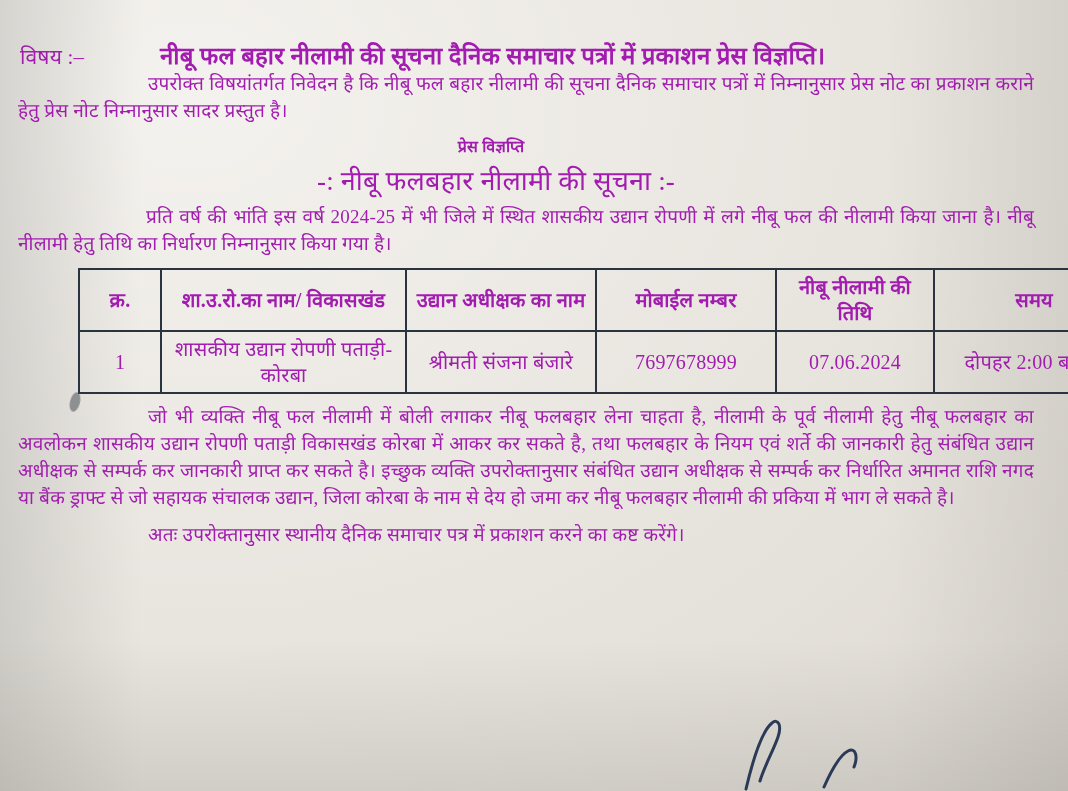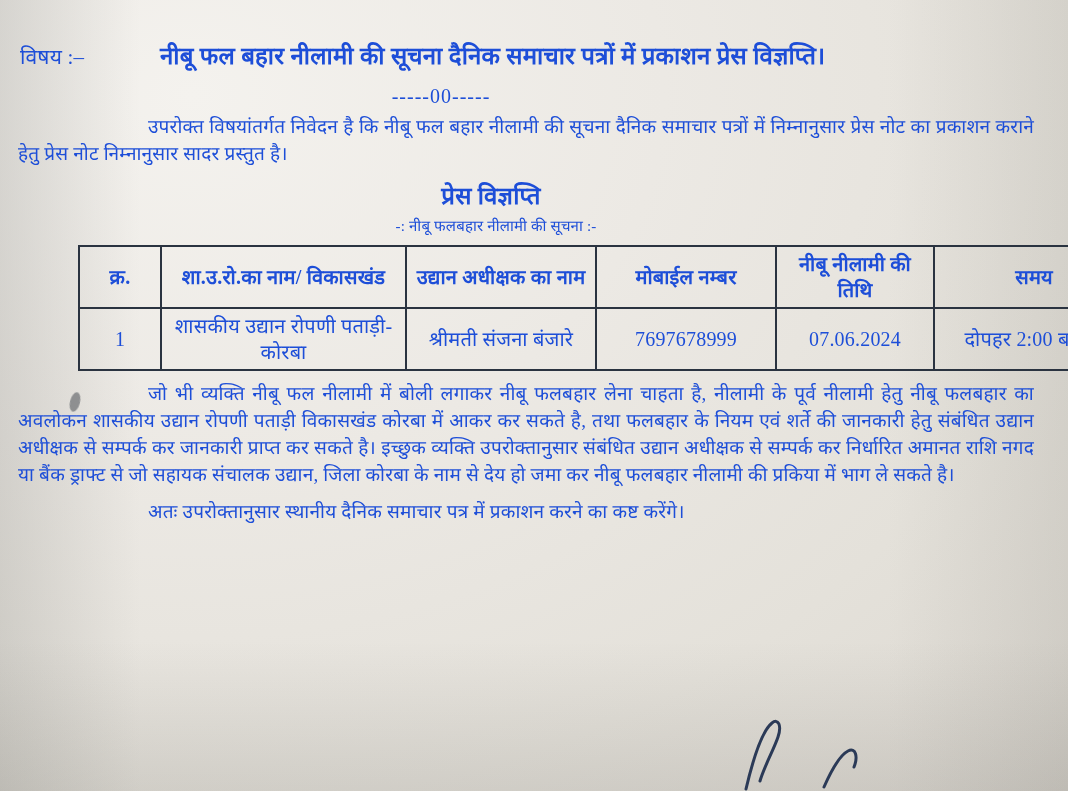--- a/index.html
+++ b/index.html
@@ -45,21 +45,21 @@
   .doc {
     position: relative;
     width: 1068px;
     height: 791px;
     box-sizing: border-box;
     padding: 26px 34px 0 18px;
   }
 
   .hw {
     font-family: "Liberation Serif", serif;
-    color: #1d4ed8;
+    color: #a21caf;
     letter-spacing: 0.2px;
   }
 
   
   .subject-row {
     display: flex;
     align-items: baseline;
     gap: 0;
     margin-top: 12px;
   }
@@ -87,28 +87,28 @@
     font-size: 19px;
     line-height: 1.42;
     text-align: justify;
     margin: 0 0 2px 0;
   }
   .para.indent-1 { text-indent: 130px; }
   .para.indent-2 { text-indent: 128px; }
 
   .center-title {
     text-align: center;
-    font-size: 24px;
+    font-size: 16px;
     font-weight: 600;
     margin: 10px 0 2px 0;
     padding-right: 70px;
   }
   .center-sub {
     text-align: center;
-    font-size: 15px;
+    font-size: 27px;
     margin: 4px 0 6px 0;
     padding-right: 60px;
   }
 
   table.auction {
     border-collapse: collapse;
     width: 945px;
     margin: 10px 0 4px 60px;
     table-layout: fixed;
   }
@@ -174,27 +174,27 @@
 <div class="shade-c"></div>
 <div class="smudge"></div>
 
 <div class="doc">
 
   <div class="subject-row">
     <div class="hw subject-label">विषय :–</div>
     <div class="hw subject-text">नीबू फल बहार नीलामी की सूचना दैनिक समाचार पत्रों में प्रकाशन प्रेस विज्ञप्ति।</div>
   </div>
 
-  <div class="hw divider">-----00-----</div>
 
   <p class="hw para indent-1">उपरोक्त विषयांतर्गत निवेदन है कि नीबू फल बहार नीलामी की सूचना दैनिक समाचार पत्रों में निम्नानुसार प्रेस नोट का प्रकाशन कराने हेतु प्रेस नोट निम्नानुसार सादर प्रस्तुत है।</p>
 
   <div class="hw center-title">प्रेस विज्ञप्ति</div>
   <div class="hw center-sub">-: नीबू फलबहार नीलामी की सूचना :-</div>
 
+  <p class="hw para indent-2">प्रति वर्ष की भांति इस वर्ष 2024-25 में भी जिले में स्थित शासकीय उद्यान रोपणी में लगे नीबू फल की नीलामी किया जाना है। नीबू नीलामी हेतु तिथि का निर्धारण निम्नानुसार किया गया है।</p>
 
   <table class="auction hw">
     <thead>
       <tr>
         <th class="col-sn">क्र.</th>
         <th class="col-name">शा.उ.रो.का नाम/ विकासखंड</th>
         <th class="col-off">उद्यान अधीक्षक का नाम</th>
         <th class="col-mob">मोबाईल नम्बर</th>
         <th class="col-date">नीबू नीलामी की तिथि</th>
         <th class="col-time">समय</th>

